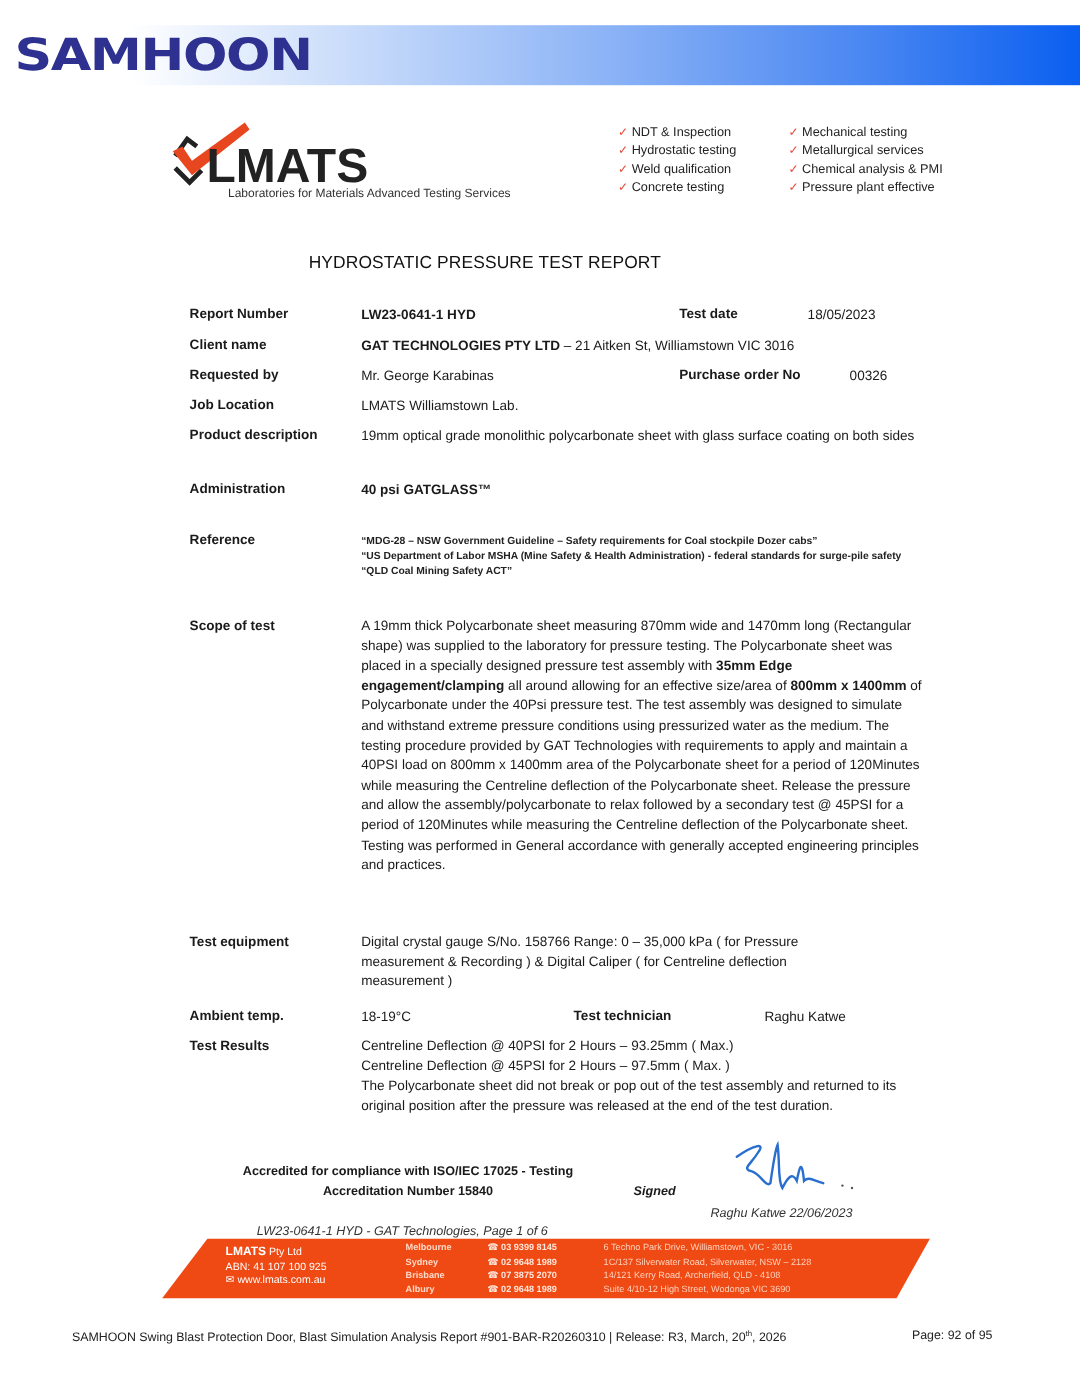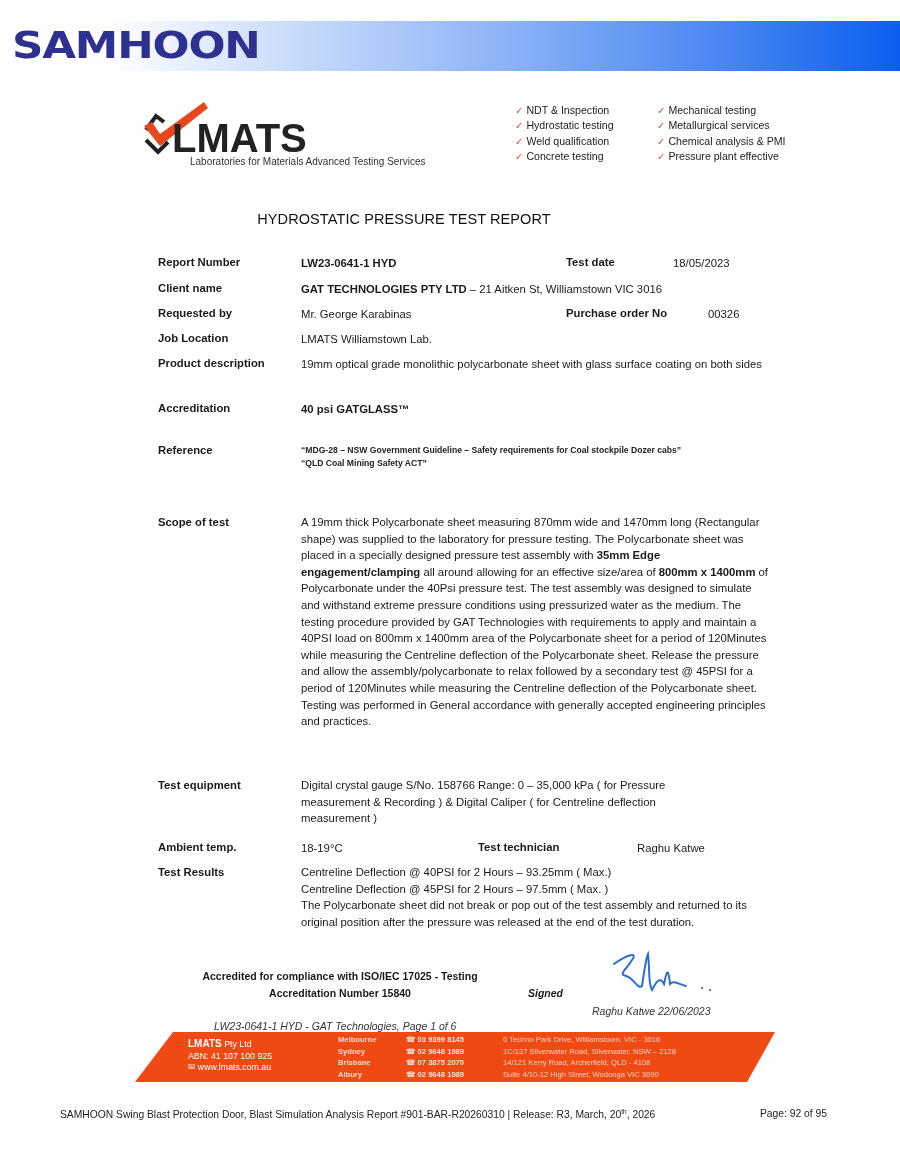--- a/index.html
+++ b/index.html
@@ -87,26 +87,27 @@
 <div class="val" style="top:306px;width:auto">Mr. George Karabinas</div>
 <div class="lbl" style="top:307px;left:566px">Purchase order No</div>
 <div class="val" style="top:306px;left:691px;width:auto">00326</div>
 
 <div class="lbl" style="top:332px">Job Location</div>
 <div class="val" style="top:331px">LMATS Williamstown Lab.</div>
 
 <div class="lbl" style="top:357px">Product description</div>
 <div class="val" style="top:356px;width:468px">19mm optical grade monolithic polycarbonate sheet with glass surface coating on both sides</div>
 
-<div class="lbl" style="top:402px">Accreditation</div>
+<div class="lbl" style="top:402px">Administration</div>
 <div class="val" style="top:401px;font-weight:bold">40 psi GATGLASS™</div>
 
 <div class="lbl" style="top:444px">Reference</div>
 <div class="val ref" style="top:444px">
   <div>“MDG-28 – NSW Government Guideline – Safety requirements for Coal stockpile Dozer cabs”</div>
+  <div>“US Department of Labor MSHA (Mine Safety &amp; Health Administration) - federal standards for surge-pile safety</div>
   <div>“QLD Coal Mining Safety ACT”</div>
 </div>
 
 <div class="lbl" style="top:516px">Scope of test</div>
 <div class="val" style="top:514px;width:472px">
   <div><span>A 19mm thick Polycarbonate sheet measuring 870mm wide and 1470mm long (Rectangular shape) was supplied to the laboratory for pressure testing. The Polycarbonate sheet was placed in a specially designed pressure test assembly with </span><b>35mm Edge engagement/clamping</b><span> all around allowing for an effective size/area of </span><b>800mm x 1400mm</b><span> of Polycarbonate under the 40Psi pressure test. The test assembly was designed to simulate and withstand extreme pressure conditions using pressurized water as the medium. The testing procedure provided by GAT Technologies with requirements to apply and maintain a 40PSI load on 800mm x 1400mm area of the Polycarbonate sheet for a period of 120Minutes while measuring the Centreline deflection of the Polycarbonate sheet. Release the pressure and allow the assembly/polycarbonate to relax followed by a secondary test @ 45PSI for a period of 120Minutes while measuring the Centreline deflection of the Polycarbonate sheet.</span></div>
   <div>Testing was performed in General accordance with generally accepted engineering principles and practices.</div>
 </div>
 
 <div class="lbl" style="top:779px">Test equipment</div>

